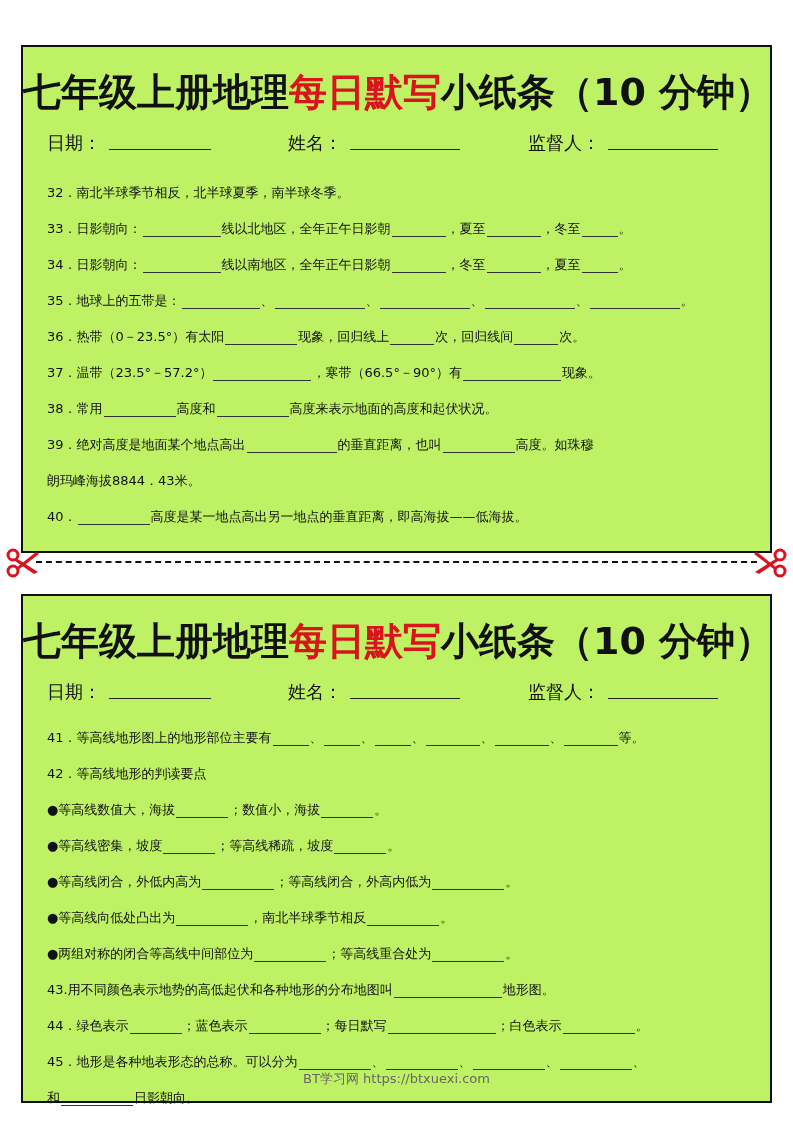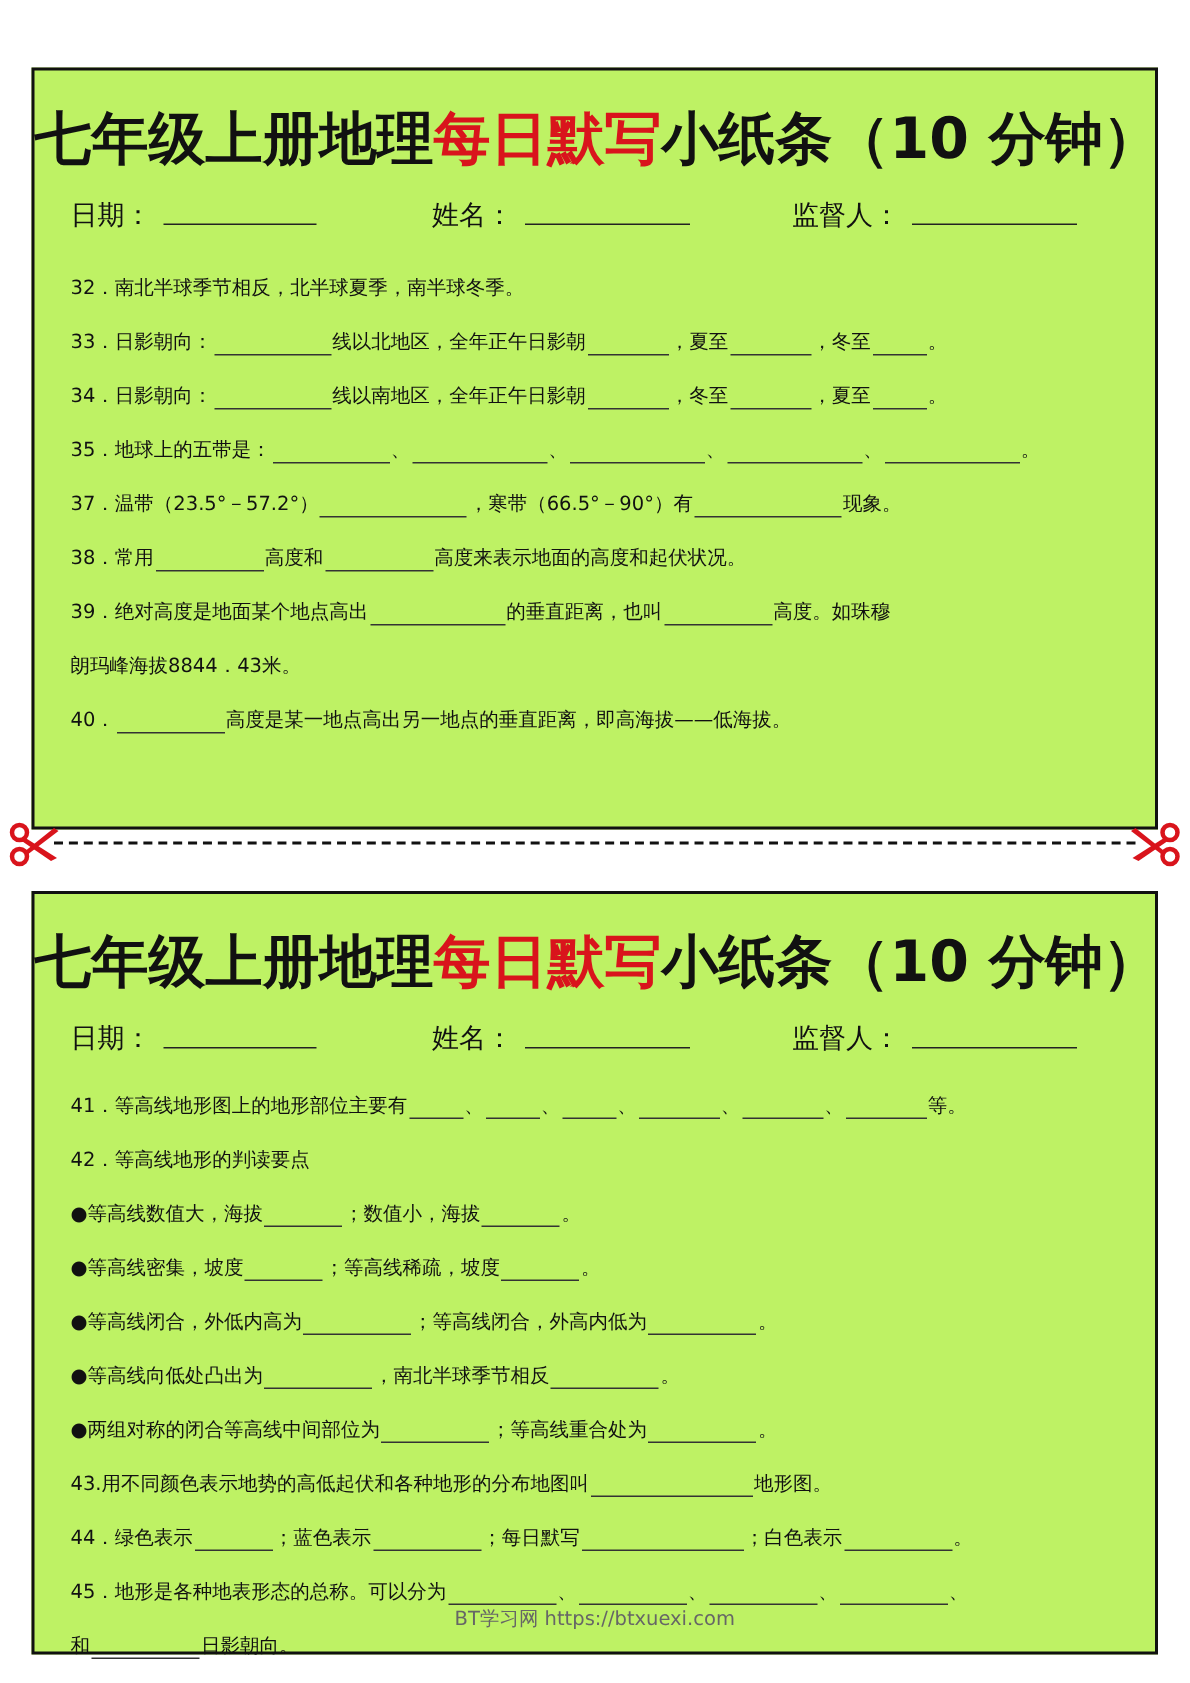--- a/index.html
+++ b/index.html
@@ -102,20 +102,29 @@
         <span class="blank" style="width: 78px;"></span>
         <span class="txt">、</span>
         <span class="blank" style="width: 90px;"></span>
         <span class="txt">、</span>
         <span class="blank" style="width: 90px;"></span>
         <span class="txt">、</span>
         <span class="blank" style="width: 90px;"></span>
         <span class="txt">、</span>
         <span class="blank" style="width: 90px;"></span>
         <span class="txt">。</span>
+      </div>
+      <div class="line">
+        <span class="txt">36．热带（0－23.5°）有太阳</span>
+        <span class="blank" style="width: 72px;"></span>
+        <span class="txt">现象，回归线上</span>
+        <span class="blank" style="width: 44px;"></span>
+        <span class="txt">次，回归线间</span>
+        <span class="blank" style="width: 44px;"></span>
+        <span class="txt">次。</span>
       </div>
       <div class="line">
         <span class="txt">37．温带（23.5°－57.2°）</span>
         <span class="blank" style="width: 98px;"></span>
         <span class="txt">，寒带（66.5°－90°）有</span>
         <span class="blank" style="width: 98px;"></span>
         <span class="txt">现象。</span>
       </div>
       <div class="line">
         <span class="txt">38．常用</span>

